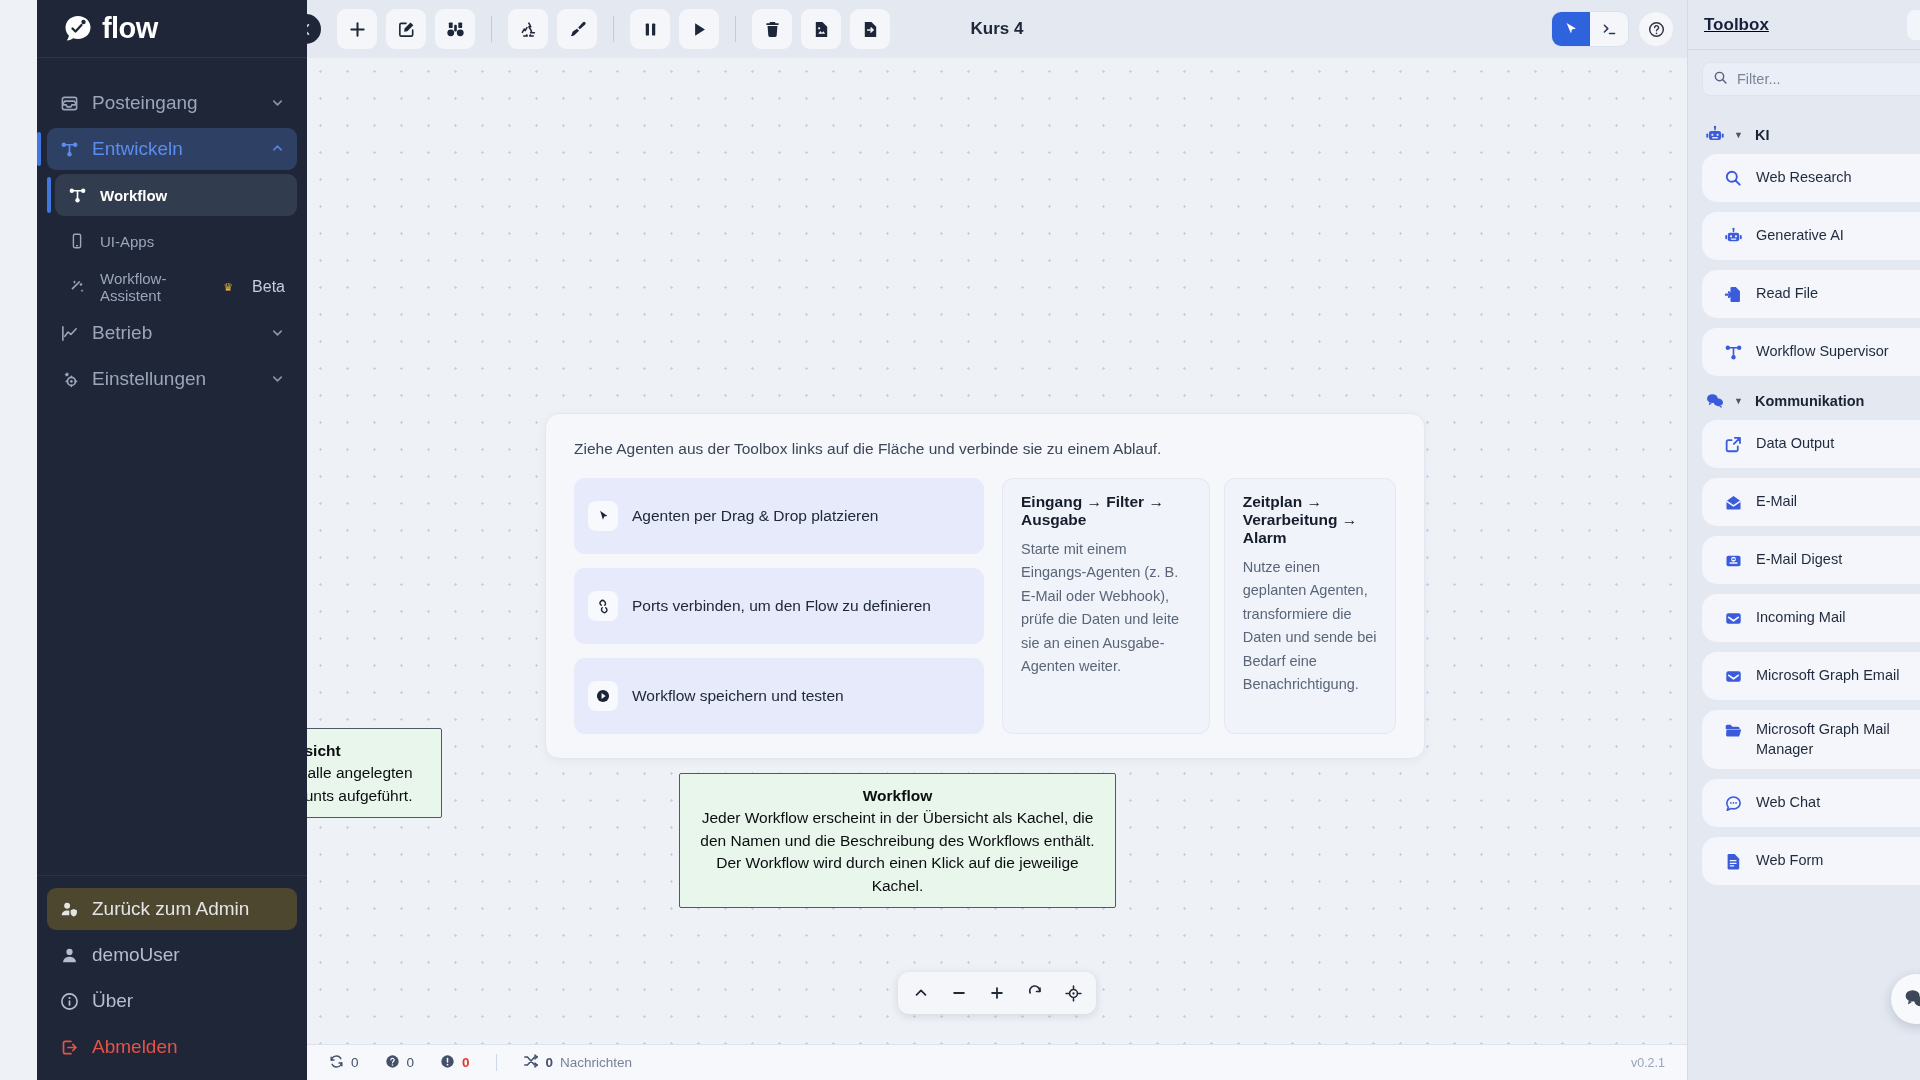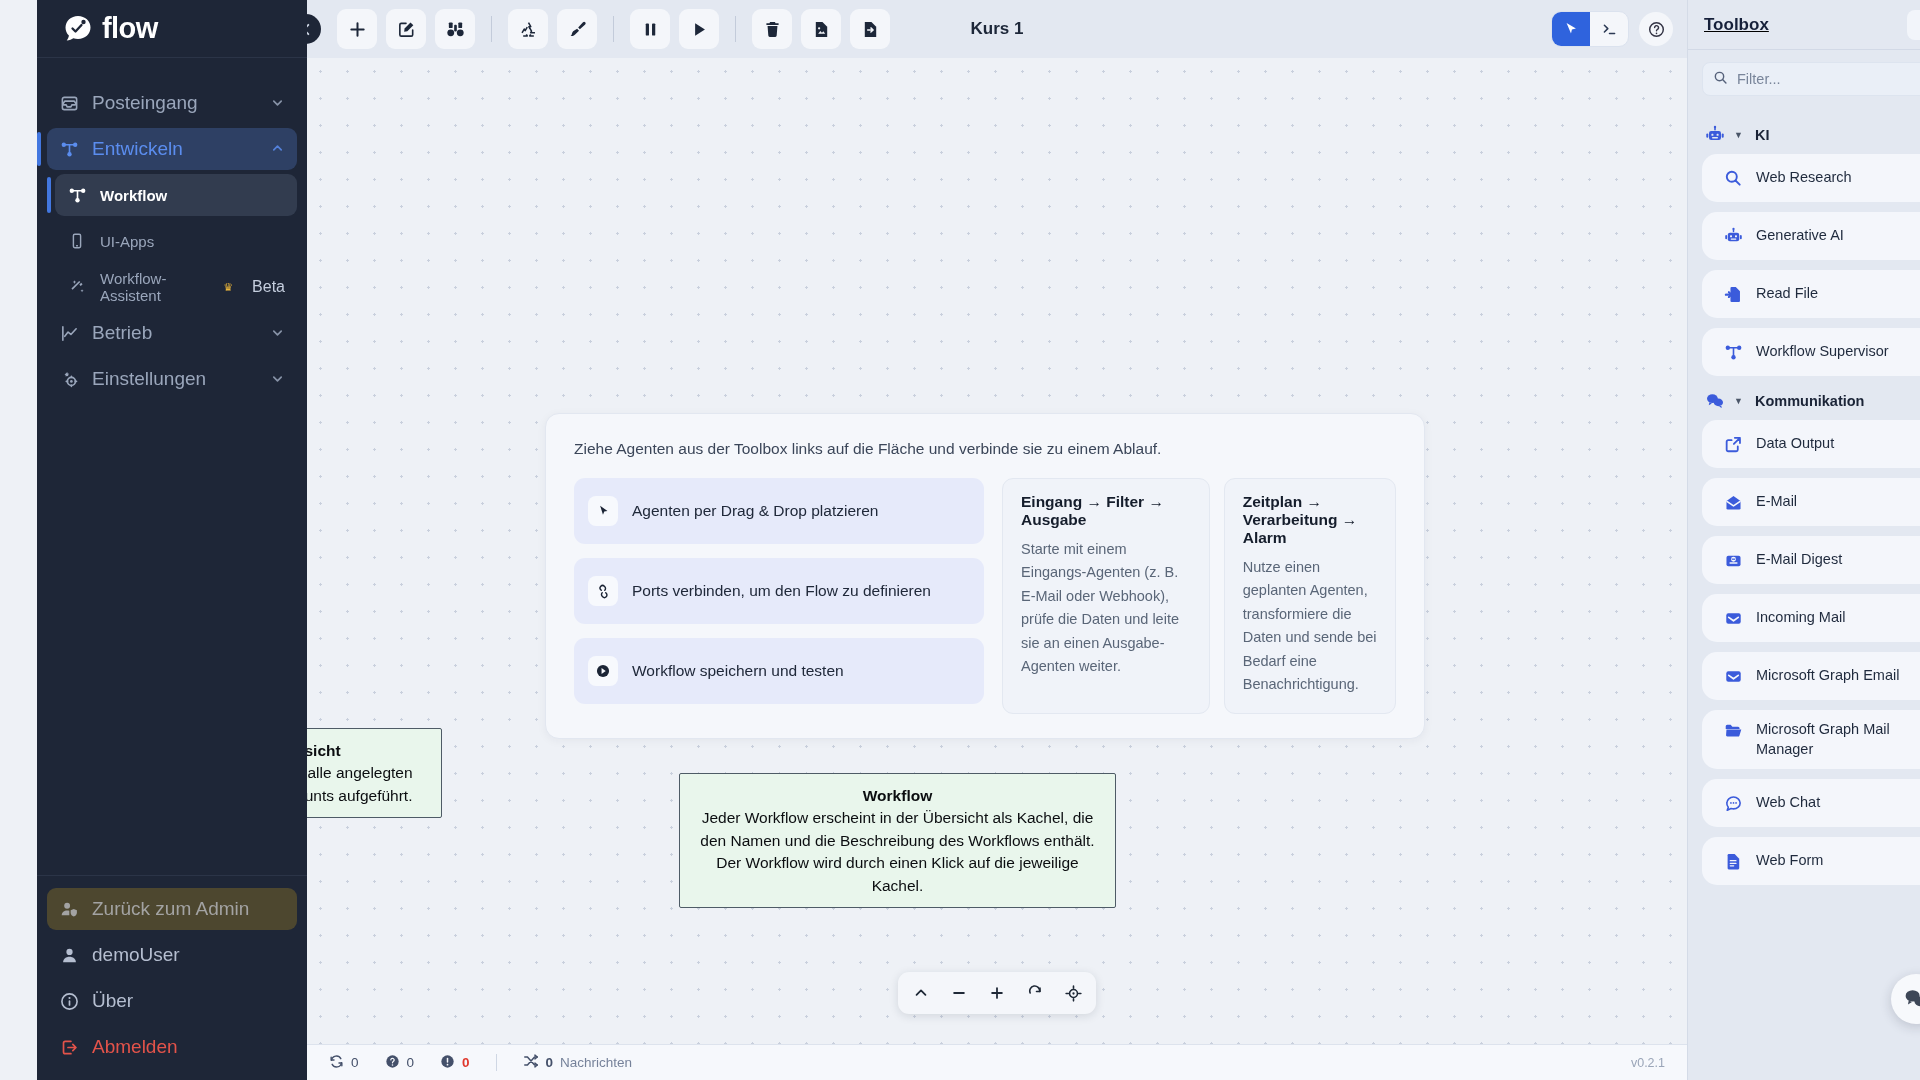--- a/index.html
+++ b/index.html
@@ -85,21 +85,21 @@
   .beta {
     margin-left: 6px;
     font-size: 16px;
     color: #c5cede;
   }
   .crown { color: #e8b43a; font-size: 11px; margin-left: 4px; }
   .nav-spacer { flex: 1 1 auto; }
   .nav-bottom { padding-bottom: 8px; border-top: 1px solid #2b3447; padding-top: 8px; }
   .nav-item.admin {
     background: #4d472f;
-    color: #a3a3a3;
+    color: #e5e5e5;
   }
   .nav-item.logout { color: #e4534a; }
   .nav-item.plain { color: #b5bed0; }
 
   
   .main {
     flex: 1 1 auto;
     display: flex; flex-direction: column;
     min-width: 0;
     position: relative;
@@ -193,21 +193,21 @@
     box-shadow: 0 2px 10px rgba(30,40,60,.05);
   }
   .hint-lead {
     font-size: 15.5px; color: #3b4659; margin-bottom: 20px;
   }
   .hint-cols { display: flex; gap: 18px; }
   .hint-left { flex: 0 0 410px; display: flex; flex-direction: column; gap: 14px; }
   .hint-row {
     background: #e6eafa;
     border-radius: 11px;
-    height: 66px;
+    height: 76px;
     display: flex; align-items: center;
     padding: 15px 14px; gap: 14px;
   }
   .hint-row .badge {
     width: 30px; height: 30px;
     background: #f7f9fd; border-radius: 8px;
     display: flex; align-items: center; justify-content: center;
     color: #1b2435;
   }
   .hint-row span.t { font-size: 15.5px; color: #20293a; }
@@ -595,21 +595,21 @@
           </svg>
         </div>
         <div class="tb-btn">
           <svg width="19" height="19" viewBox="0 0 20 20" fill="currentColor">
             <path d="M4 2h7l5 5v11H4z"></path>
             <path d="M7 10.5h5.6M10.4 8.3l2.4 2.2-2.4 2.2" stroke="#f4f6fa" stroke-width="1.5" fill="none" stroke-linecap="round" stroke-linejoin="round"></path>
           </svg>
         </div>
       </div>
 
-      <div class="topbar-title">Kurs 1</div>
+      <div class="topbar-title">Kurs 4</div>
 
       <div class="topbar-right">
         <div class="seg">
           <div class="on">
             <svg width="17" height="17" viewBox="0 0 20 20" fill="currentColor">
                 <path d="M4.2 2.4l11 6.4-4.7 1.2-1.1 4.8z"></path>
               </svg>
           </div>
           <div>
             <svg width="17" height="17" viewBox="0 0 20 20" fill="none" stroke="currentColor" stroke-width="1.8">

